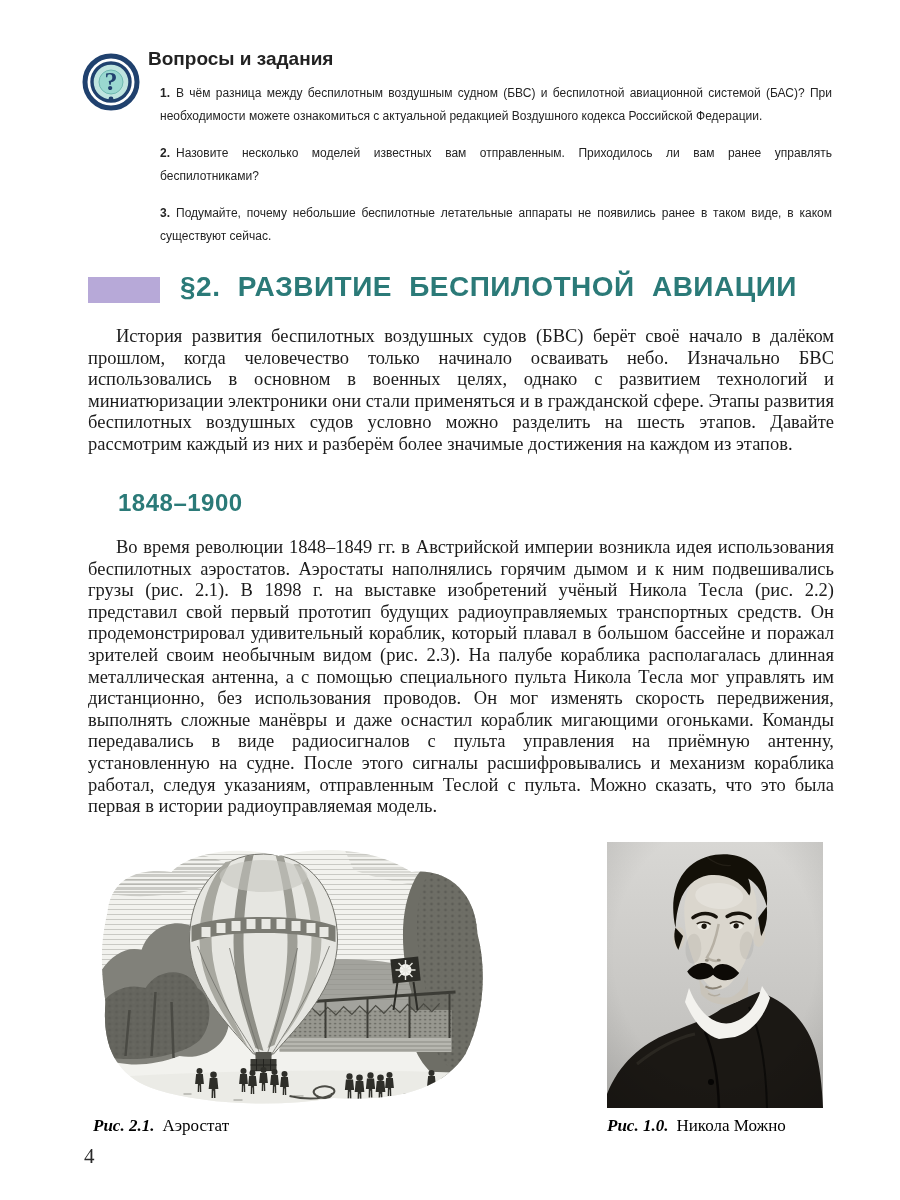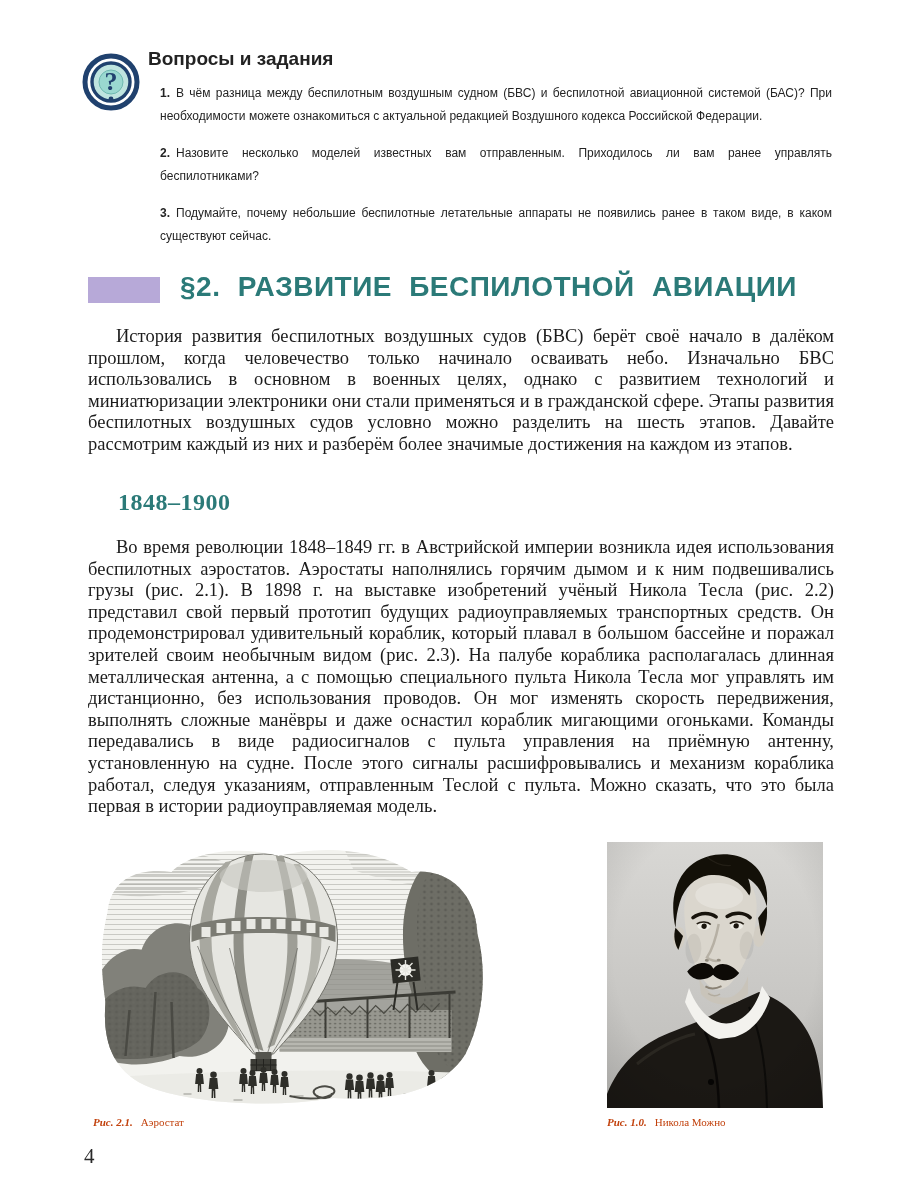--- a/index.html
+++ b/index.html
@@ -17,29 +17,29 @@
   
   .sec-head{position:absolute;left:88px;top:271px;display:flex;align-items:flex-end;}
   .sec-marker{width:72px;height:26px;background:#b7a9d8;margin-right:20px;}
   .sec-title{margin:0;font-family:"Liberation Sans", sans-serif;font-weight:700;
              font-size:28px;color:#2b7a78;letter-spacing:0.5px;word-spacing:9px;}
 
   .body-par{position:absolute;left:88px;width:746px;margin:0;font-size:18.5px;
             line-height:21.6px;text-align:justify;text-indent:28px;color:#1c1c1c;}
   .intro{top:326px;}
   .sub-head{position:absolute;left:118px;top:489px;margin:0;
-            font-family:Liberation Serif, serif;font-weight:700;
+            font-family:Liberation Sans, sans-serif;font-weight:700;
             font-size:24px;color:#2b7a78;letter-spacing:0.5px;}
   .main-par{top:537px;}
 
   
   .fig{position:absolute;margin:0;}
   .fig-balloon{left:93px;top:842px;width:395px;height:267px;}
   .fig-tesla{left:607px;top:842px;width:216px;height:266px;}
-  .caption{position:absolute;top:1116px;font-size:11px;color:#c2410c;}
+  .caption{position:absolute;top:1116px;font-size:17px;color:#000000;}
   .caption-left{left:93px;}
   .caption-right{left:607px;}
   .cap-label{font-weight:700;font-style:italic;margin-right:8px;}
 
   .page-num{position:absolute;left:84px;top:1144px;font-size:21px;color:#2a2a2a;}
 </style>
 </head>
 <body>
 
 <div class="page">

